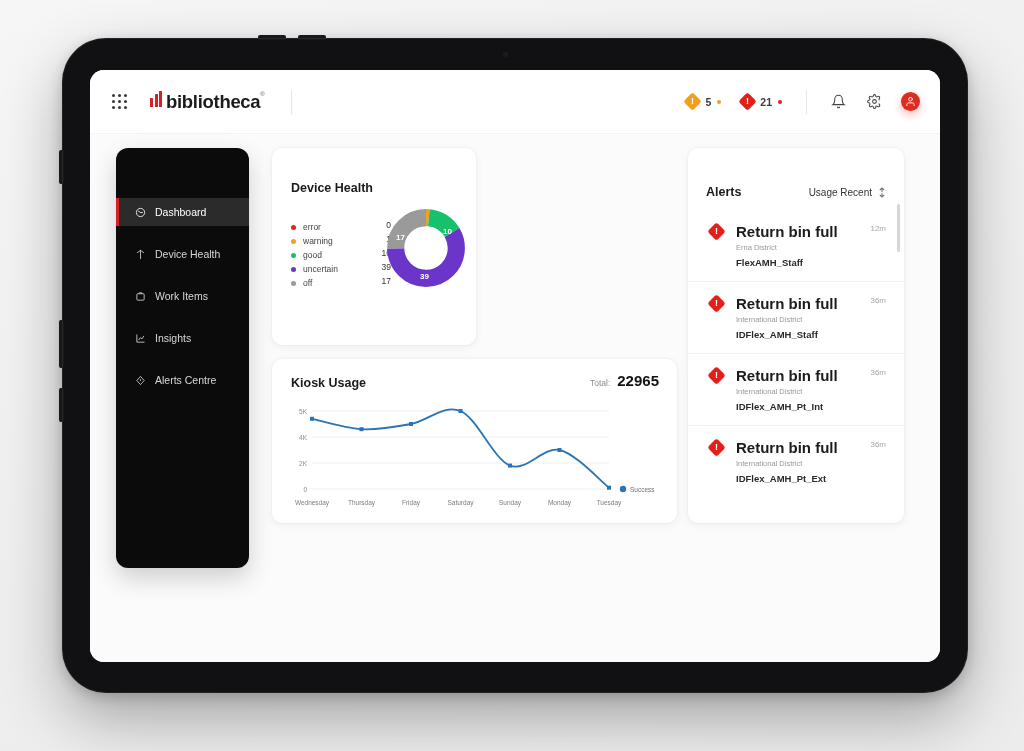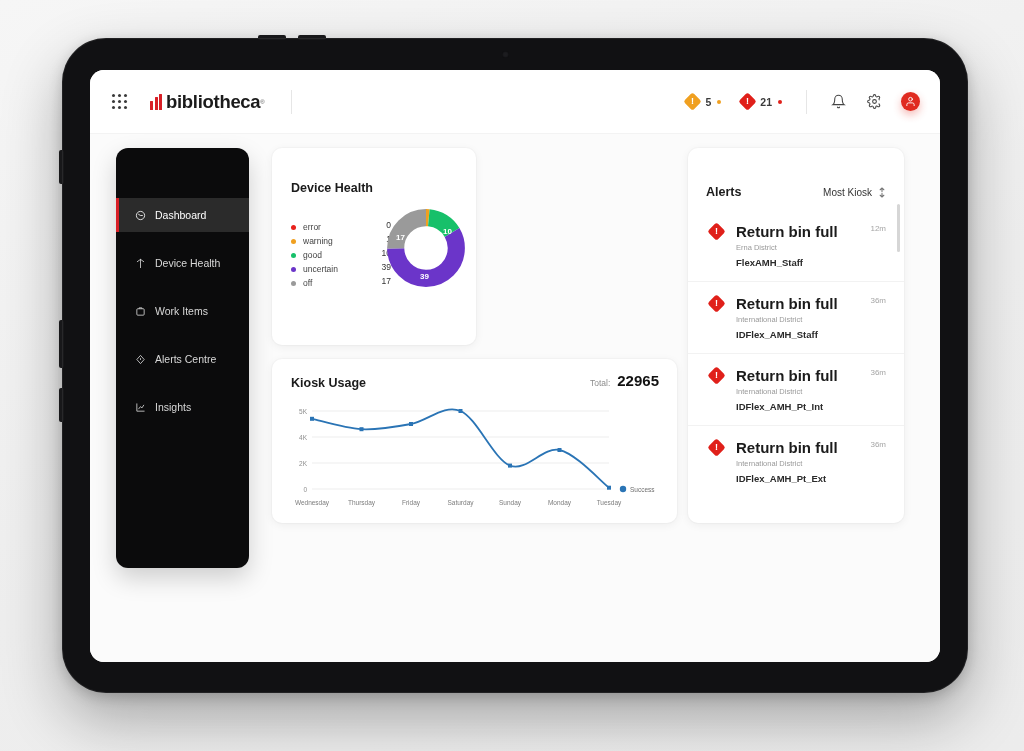--- a/index.html
+++ b/index.html
@@ -57,21 +57,21 @@
     border-bottom: 1px solid #f3f3f3;
     z-index: 5;
   }
   .grid-icon {
     width: 16px; height: 16px;
     display: grid; grid-template-columns: repeat(3,1fr); grid-template-rows: repeat(3,1fr);
     gap: 2px; cursor: pointer; flex: none;
   }
   .grid-icon i { display:block; width:3px; height:3px; border-radius:50%; background:#3a3a3a; }
 
-  .logo { display:flex; align-items:center; margin-left: 22px; }
+  .logo { display:flex; align-items:flex-start; margin-left: 22px; }
   .logo-bars { display:flex; align-items:flex-end; gap:1.5px; margin-right:4px; }
   .logo-bars b { display:block; width:3px; background:#d81f26; border-radius:0.5px; }
   .logo-bars b:nth-child(1){height:9px;}
   .logo-bars b:nth-child(2){height:13px;}
   .logo-bars b:nth-child(3){height:16px;}
   .logo-word {
     font-size: 18.5px; font-weight: 700; color:#1b1b1b; letter-spacing:-0.3px;
   }
   .logo-reg { font-size:6px; vertical-align: super; color:#555; }
 
@@ -118,21 +118,21 @@
     position:absolute; left: 26px; top: 14px;
     width: 133px; height: 420px;
     background: #0b0b0c;
     border-radius: 12px;
     padding-top: 50px;
     overflow: hidden;
     box-shadow: 0 10px 24px rgba(0,0,0,0.18);
   }
   .nav-item {
     position: relative;
-    height: 34px;
+    height: 28px;
     display:flex; align-items:center;
     padding-left: 18px;
     color:#d8d8d8; font-size:10.5px;
     cursor:pointer;
     margin-bottom: 14px;
   }
   .nav-item.active { background:#2b2b2b; color:#ffffff; }
   .nav-item.active::before {
     content:""; position:absolute; left:0; top:0; bottom:0; width:3px; background:#d81f26;
   }
@@ -305,36 +305,36 @@
               <svg width="11" height="11" viewBox="0 0 24 24" fill="none" stroke="currentColor" stroke-width="1.8">
                 <rect x="4" y="6" width="16" height="14" rx="2"></rect>
                   <path d="M9 6V4h6v2"></path>
               </svg>
             </span>
             <span>Work Items</span>
           </div>
 
           <div class="nav-item">
             <span class="nav-icon">
+              <svg width="11" height="11" viewBox="0 0 24 24" fill="none" stroke="currentColor" stroke-width="1.8" stroke-linecap="round">
+                <path d="M4 4v16h16"></path>
+                  <path d="M8 15l4-5 3 3 4-6"></path>
+              </svg>
+            </span>
+            <span>Insights</span>
+          </div>
+
+          <div class="nav-item">
+            <span class="nav-icon">
               <svg width="11" height="11" viewBox="0 0 24 24" fill="none" stroke="currentColor" stroke-width="1.8">
                 <path d="M12 3l8 9-8 9-8-9z"></path>
                   <path d="M12 9v4"></path>
               </svg>
             </span>
             <span>Alerts Centre</span>
-          </div>
-
-          <div class="nav-item">
-            <span class="nav-icon">
-              <svg width="11" height="11" viewBox="0 0 24 24" fill="none" stroke="currentColor" stroke-width="1.8" stroke-linecap="round">
-                <path d="M4 4v16h16"></path>
-                  <path d="M8 15l4-5 3 3 4-6"></path>
-              </svg>
-            </span>
-            <span>Insights</span>
           </div>
 
         </nav>
 
         <div id="main">
 
           <div class="card" id="card-device">
             <div class="card-title">Device Health</div>
 
             <div class="legend">
@@ -382,21 +382,21 @@
               <span class="donut-label" style="left:34px;bottom:7px;">39</span>
               <span class="donut-label" style="left:10px;top:25px;">17</span>
             </div>
           </div>
 
 
           <div class="card" id="card-alerts">
             <div class="alerts-head">
               <span class="card-title">Alerts</span>
               <span class="sort-ctl">
-                <span>Most Kiosk</span>
+                <span>Usage Recent</span>
                 <svg width="8" height="11" viewBox="0 0 8 12" fill="none" stroke="#777" stroke-width="1.2" stroke-linecap="round">
                   <path d="M4 1v4M2 3l2-2 2 2"></path>
                     <path d="M4 11V7M2 9l2 2 2-2"></path>
                 </svg>
               </span>
             </div>
 
             <div class="alerts-list">
               <div class="alert-item">
                 <span class="alert-diamond">

